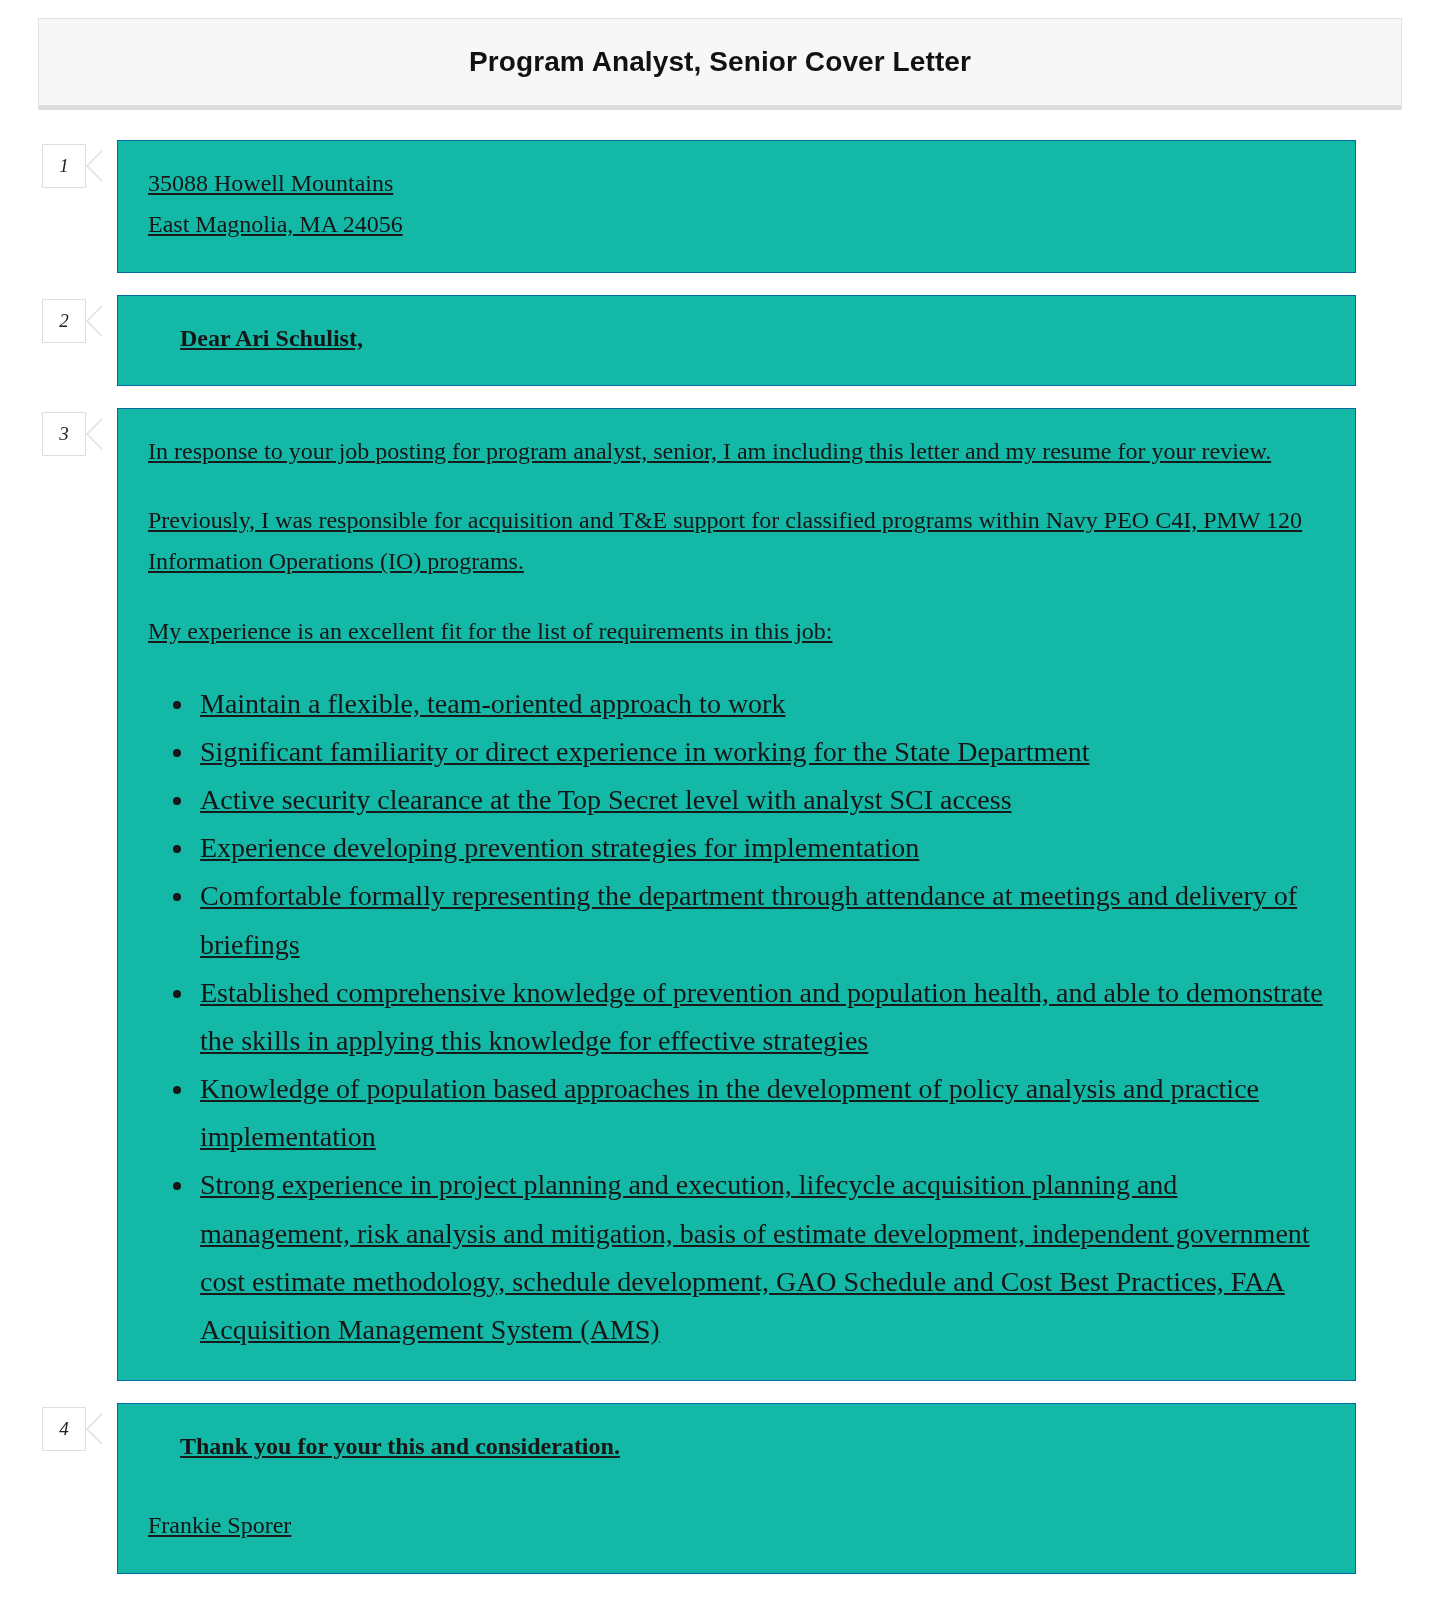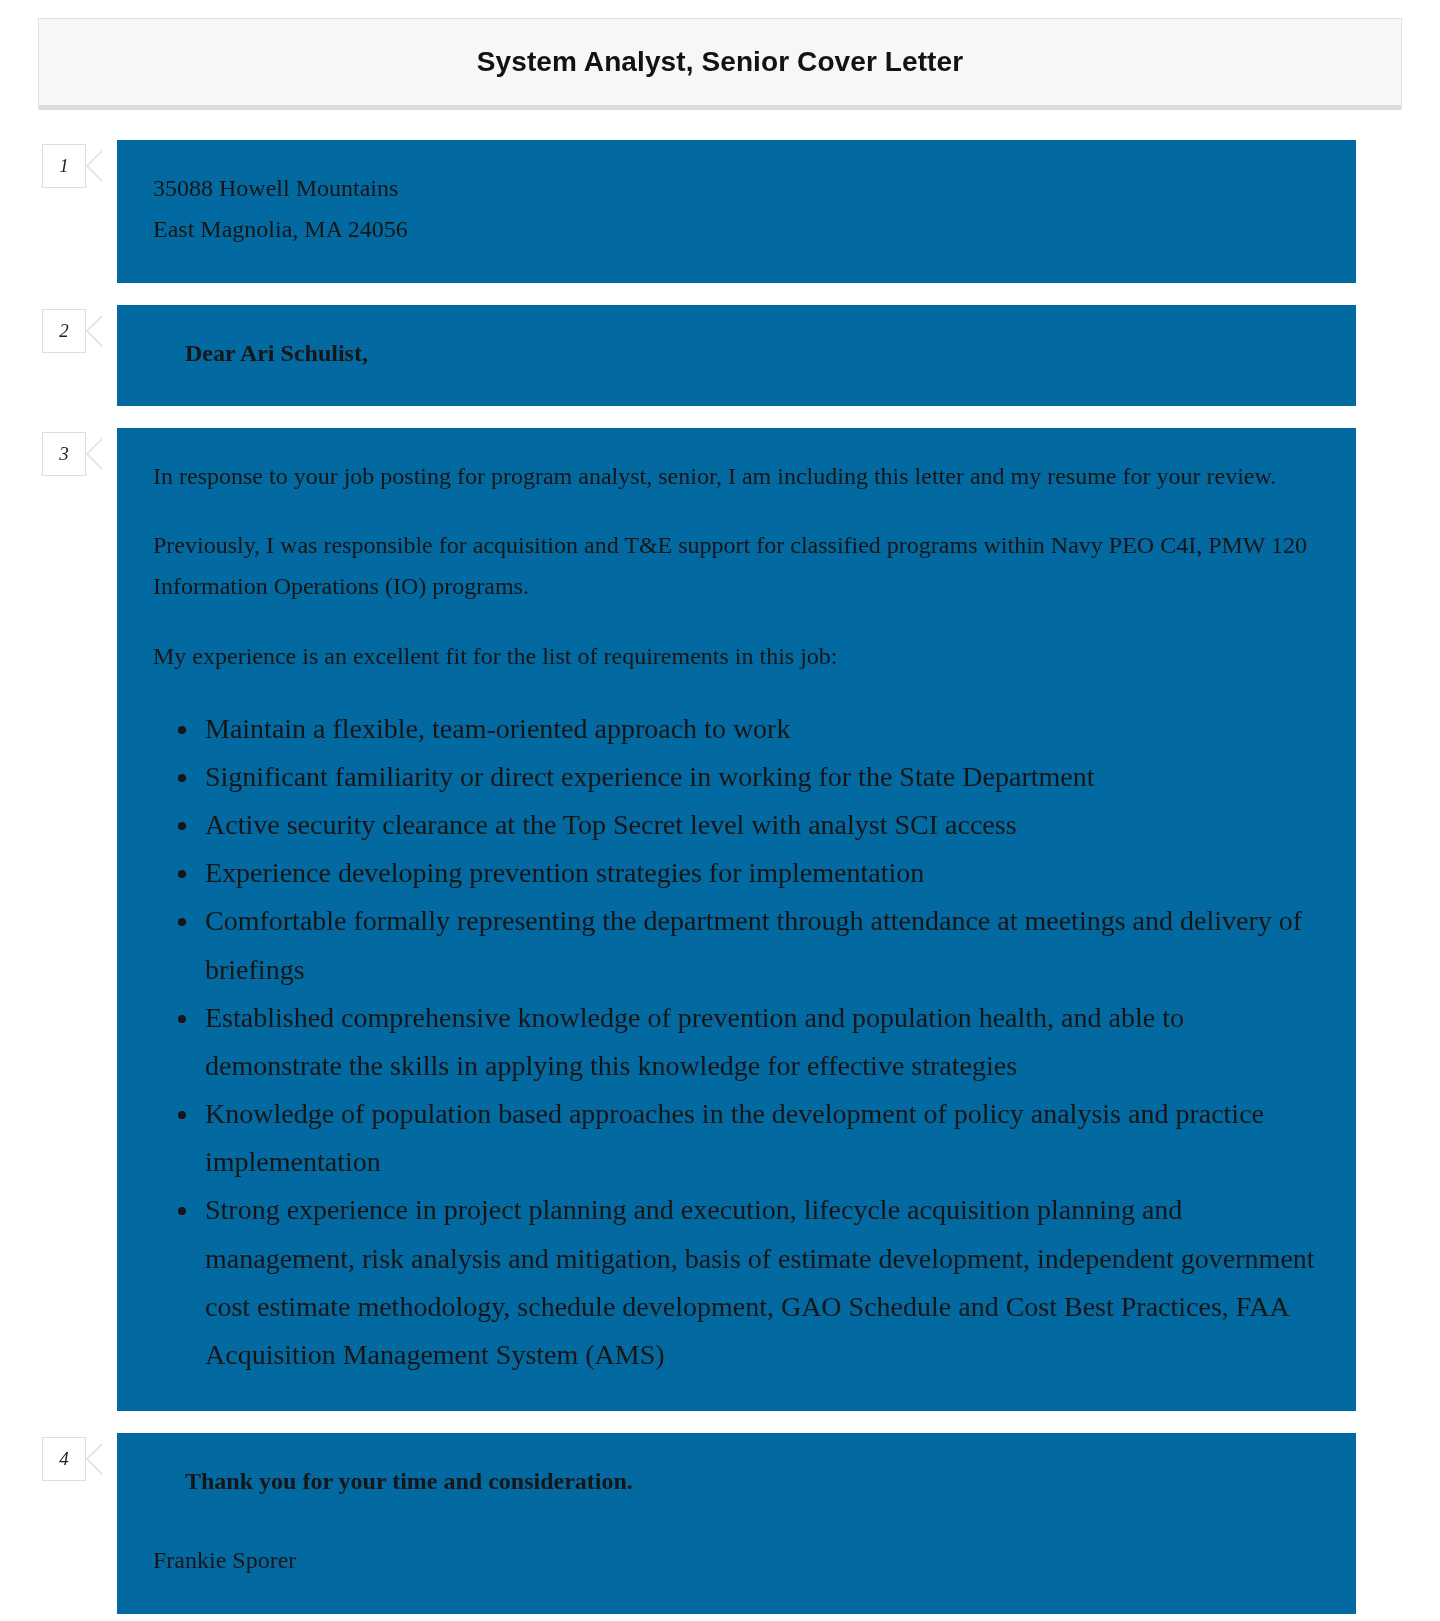--- a/index.html
+++ b/index.html
@@ -97,25 +97,26 @@
     top: 10px;
     width: 0;
     height: 0;
     border-top: 16px solid transparent;
     border-bottom: 16px solid transparent;
     border-right: 16px solid #ffffff;
   }
 
   .card {
     flex: 1 1 auto;
-    border: 6px solid #0369a1;
-    background: #0369a1;
+    border: 1px solid #0369a1;
+    background: #14b8a6;
     box-sizing: border-box;
     padding: 22px 30px 26px 30px;
     min-width: 0;
+    text-decoration: underline;
   }
 
   .card p {
     margin: 0 0 28px 0;
     font-size: 24px;
     line-height: 1.72;
     color: #161616;
   }
   .card p:last-child {
     margin-bottom: 0;
@@ -150,21 +151,21 @@
   .sign-gap {
     height: 10px;
   }
 </style>
 </head>
 <body>
 
 <div class="page">
 
   <div class="doc-header">
-    <div class="doc-header-title">System Analyst, Senior Cover Letter</div>
+    <div class="doc-header-title">Program Analyst, Senior Cover Letter</div>
   </div>
 
   <div class="sections">
 
     <div class="section-row">
       <div class="badge">1</div>
       <div class="notch-wrap"></div>
       <div class="card">
         <div class="addr-line">35088 Howell Mountains</div>
         <div class="addr-line">East Magnolia, MA 24056</div>
@@ -196,20 +197,20 @@
           <li>Knowledge of population based approaches in the development of policy analysis and practice implementation</li>
           <li>Strong experience in project planning and execution, lifecycle acquisition planning and management, risk analysis and mitigation, basis of estimate development, independent government cost estimate methodology, schedule development, GAO Schedule and Cost Best Practices, FAA Acquisition Management System (AMS)</li>
         </ul>
       </div>
     </div>
 
     <div class="section-row">
       <div class="badge">4</div>
       <div class="notch-wrap"></div>
       <div class="card">
-        <p class="bold">Thank you for your time and consideration.</p>
+        <p class="bold">Thank you for your this and consideration.</p>
         <div class="sign-gap"></div>
         <p class="tight">Frankie Sporer</p>
       </div>
     </div>
 
   </div>
 </div>
 
 </body></html>

